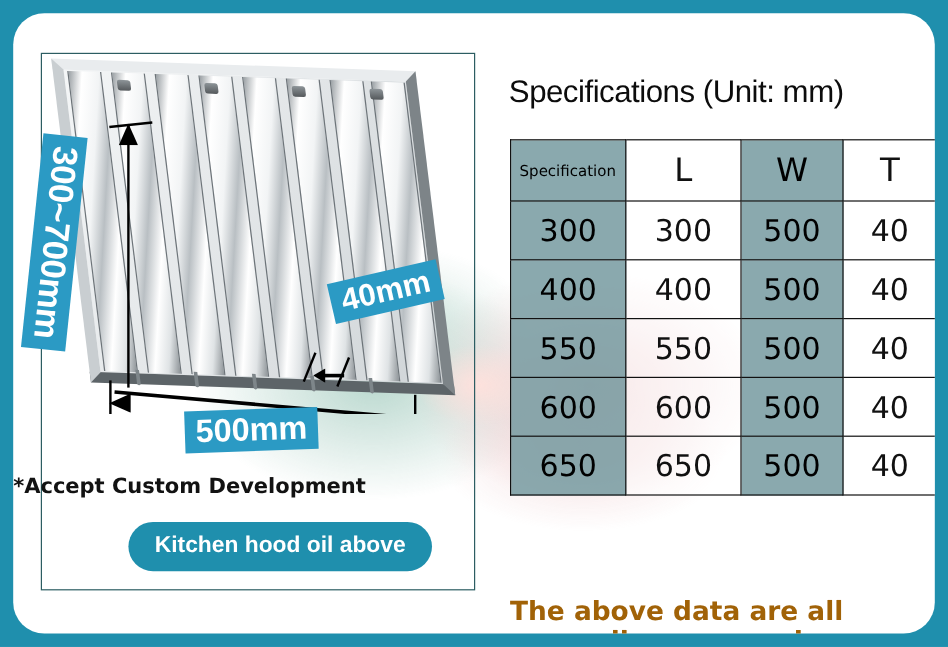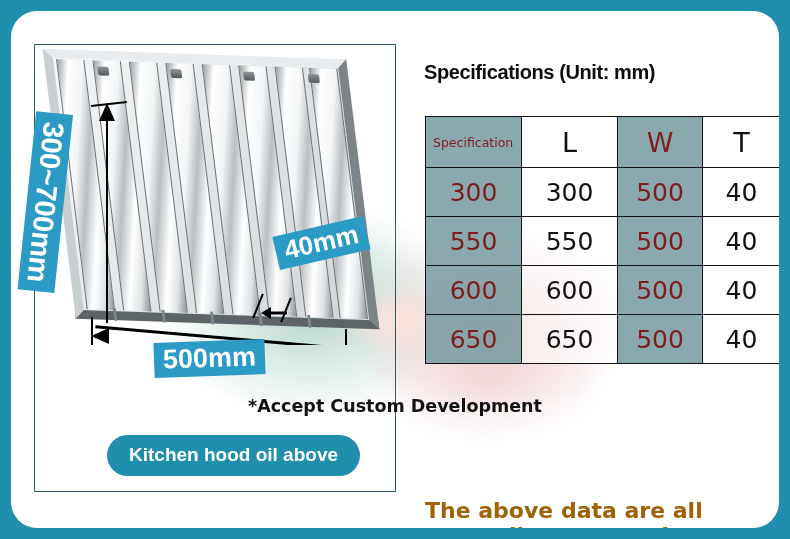--- a/index.html
+++ b/index.html
@@ -74,47 +74,47 @@
     left:264px;top:215px;font-size:26px;transform:rotate(-13deg);
   }
   #badge-width{
     left:143px;top:330px;font-size:27px;transform:rotate(-2deg);
   }
 
   
   .ln{position:absolute;background:#000;}
 
   .custom-note{
-    position:absolute;left:0;right:0;top:385px;text-align:center;
+    position:absolute;left:0;right:0;top:385px;
     font-size:17.5px;color:#121212;font-weight:600;
     font-family:"DejaVu Sans",sans-serif;
   }
   .pill{
     position:absolute;left:96px;top:424px;
     background:#1f8fad;color:#fff;border-radius:22px;
     padding:9px 22px 10px 22px;font-size:19px;font-weight:bold;
   }
 
   
   .spec-title{
     position:absolute;left:413px;top:50px;
-    font-size:20px;font-weight:bold;color:#0c0c0c;letter-spacing:-.4px;
+    font-size:26px;font-weight:normal;color:#0c0c0c;letter-spacing:-.4px;
   }
   table.spec{
     position:absolute;left:414px;top:105px;
     width:355px;border-collapse:collapse;
     table-layout:fixed;background:transparent;
   }
   table.spec td{
     border:1.7px solid #111;
     height:46px;text-align:center;vertical-align:middle;
     font-size:25px;color:#111;
     font-family:"DejaVu Sans",sans-serif;
   }
-  table.spec td.shaded{background:rgba(122,157,163,.88);color:#7f1d1d;}
+  table.spec td.shaded{background:rgba(122,157,163,.88);color:#000000;}
   table.spec td.plain{background:rgba(255,255,255,.55);}
   table.spec tr.head td{height:48px;font-size:27px;}
   table.spec tr.head td.speclabel{
     font-size:12.5px;text-align:left;padding-left:7px;font-weight:normal;
   }
   .col-a{width:96px;} .col-b{width:96px;} .col-c{width:85px;} .col-d{width:78px;}
   .footnote{
     position:absolute;left:414px;top:487px;
     font-size:22px;color:#a16207;
     font-family:"DejaVu Sans",sans-serif;
@@ -220,20 +220,26 @@
           <td class="shaded">W</td>
           <td class="plain">T</td>
         </tr>
         <tr>
           <td class="shaded">300</td>
           <td class="plain">300</td>
           <td class="shaded">500</td>
           <td class="plain">40</td>
         </tr>
         <tr>
+          <td class="shaded">400</td>
+          <td class="plain">400</td>
+          <td class="shaded">500</td>
+          <td class="plain">40</td>
+        </tr>
+        <tr>
           <td class="shaded">550</td>
           <td class="plain">550</td>
           <td class="shaded">500</td>
           <td class="plain">40</td>
         </tr>
         <tr>
           <td class="shaded">600</td>
           <td class="plain">600</td>
           <td class="shaded">500</td>
           <td class="plain">40</td>

